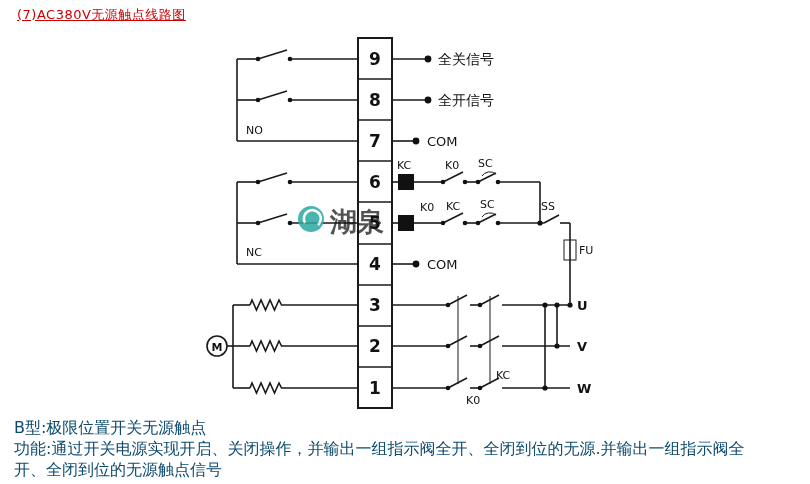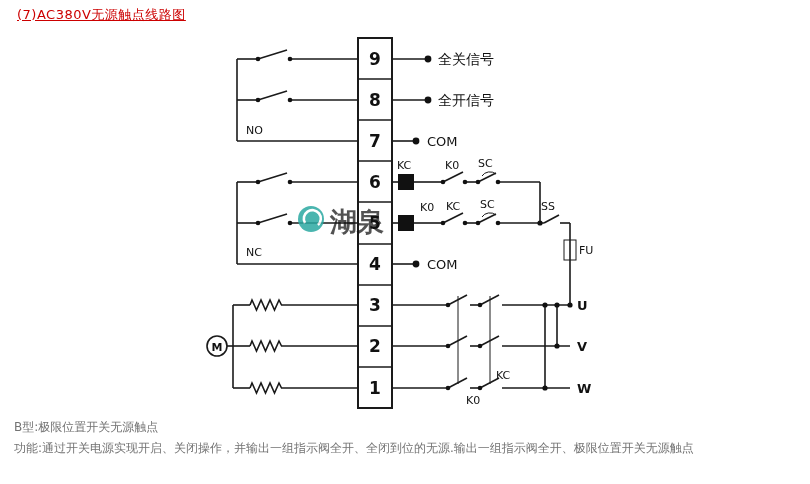--- a/index.html
+++ b/index.html
@@ -7,21 +7,21 @@
     width:810px;height:484px;background:#ffffff;
     font-family:"DejaVu Sans","Liberation Sans",sans-serif;
     position:relative;overflow:hidden;color:#111;
   }
   .page{position:absolute;inset:0;width:810px;height:484px;}
   .title{
     position:absolute;left:17px;top:6px;
     font-size:13px;color:#cc0000;text-decoration:underline;
     letter-spacing:0.5px;cursor:pointer;
   }
-  .footer{position:absolute;left:14px;top:417px;width:760px;font-size:12px;line-height:21px;color:#737373;}
+  .footer{position:absolute;left:14px;top:417px;width:760px;font-size:16px;line-height:21px;color:#0c4a6e;}
   .footer .fn{width:748px;}
   svg text{font-family:"DejaVu Sans","Liberation Sans",sans-serif;fill:#111;}
   svg .term{font-size:17px;font-weight:bold;}
   svg .cjk{font-size:14px;}
   svg .com{font-size:13px;}
   svg .sm{font-size:11px;}
   svg .phase{font-size:13px;font-weight:bold;}
   svg .wm{font-size:27px;font-weight:bold;opacity:0.85;}
   .w{stroke:#1a1a1a;stroke-width:1.6;fill:none;}
   .w2{stroke:#1a1a1a;stroke-width:2;fill:none;}
@@ -213,16 +213,16 @@
 
     <g opacity="0.85">
       <circle cx="311" cy="219" r="13" fill="#2ba9a2"></circle>
       <path d="M305,223 a8.5,8.5 0 1 1 13,2" stroke="#ffffff" stroke-width="2.6" fill="none"></path>
       <text x="330" y="231" class="wm" fill="#2ba9a2">湖泉</text>
     </g>
   </svg>
 
   <div class="footer">
     <div>B型:极限位置开关无源触点</div>
-    <div class="fn">功能:通过开关电源实现开启、关闭操作，并输出一组指示阀全开、全闭到位的无源.输出一组指示阀全开、极限位置开关无源触点</div>
+    <div class="fn">功能:通过开关电源实现开启、关闭操作，并输出一组指示阀全开、全闭到位的无源.并输出一组指示阀全开、全闭到位的无源触点信号</div>
   </div>
 
 </div>
 
 </body></html>

